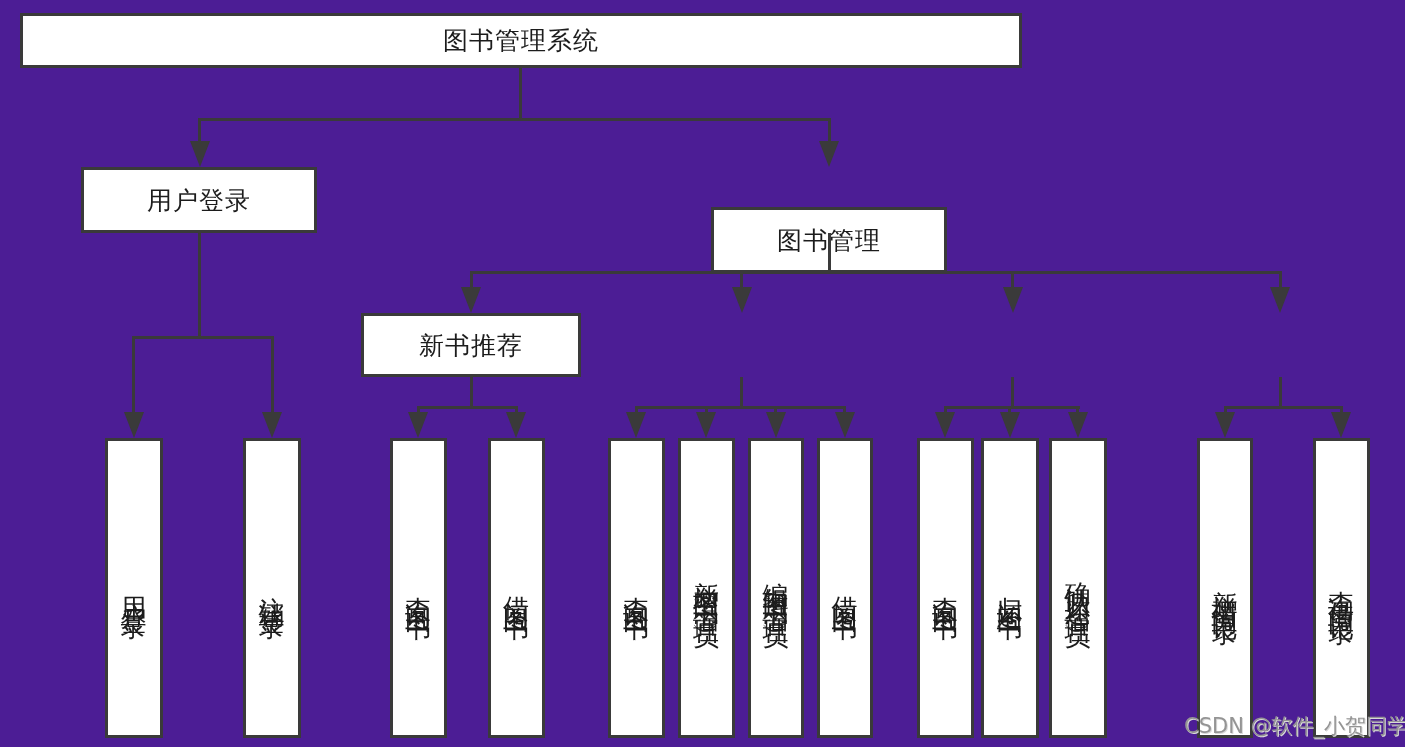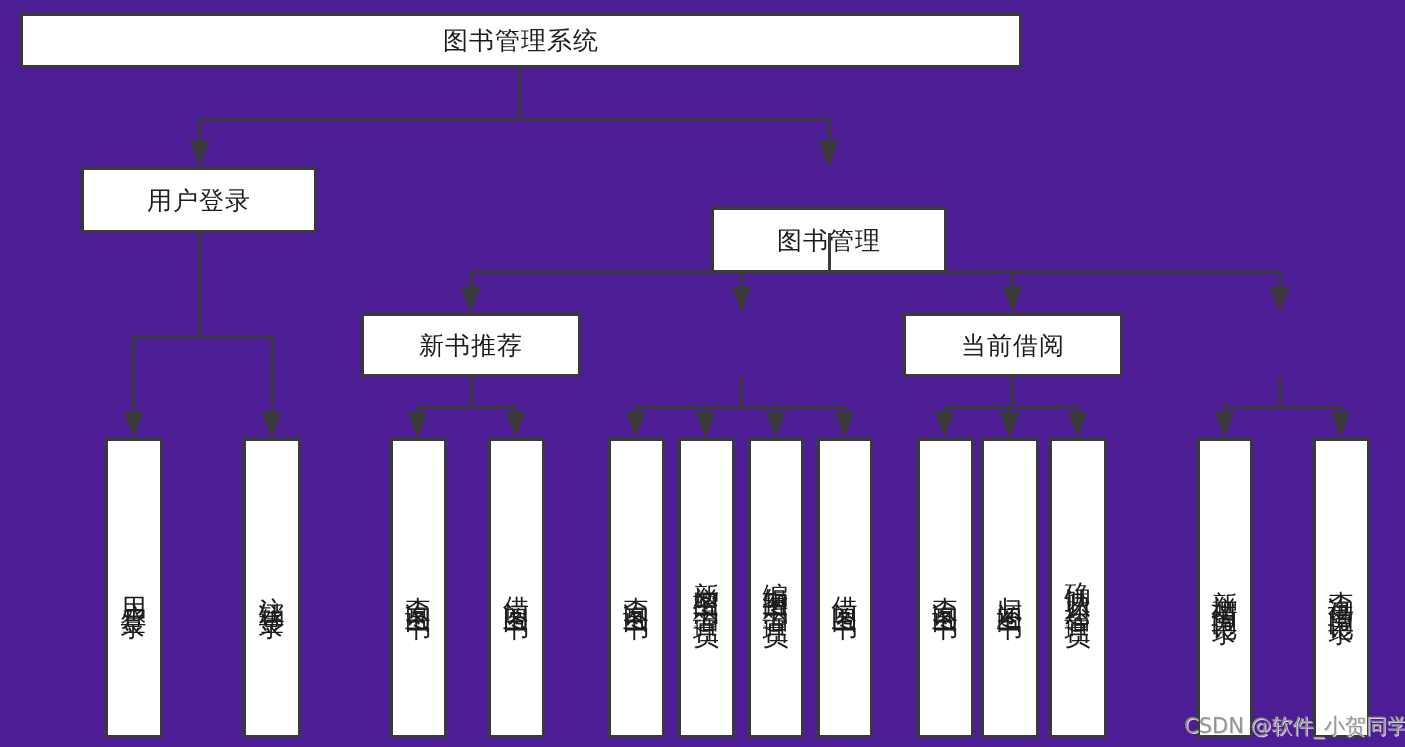--- a/index.html
+++ b/index.html
@@ -67,23 +67,20 @@
 
   <div class="box" style="left:81px; top:167px; width:236px; height:66px;">
     <span class="h-label">用户登录</span>
   </div>
   <div class="box" style="left:711px; top:167px; width:236px; height:66px;margin-top:40px;">
     <span class="h-label">图书管理</span>
   </div>
 
   <div class="box" style="left:361px; top:313px; width:220px; height:64px;text-align:center;">
     <span class="h-label">新书推荐</span>
-  </div>
-  <div class="box" style="left:903px; top:313px; width:220px; height:64px;">
-    <span class="h-label">当前借阅</span>
   </div>
 
   <div class="box" style="left:105px; top:438px; width:58px; height:300px;">
     <span class="v-label">用户登录</span>
   </div>
   <div class="box" style="left:243px; top:438px; width:58px; height:300px;">
     <span class="v-label">注销登录</span>
   </div>
 
   <div class="box" style="left:390px; top:438px; width:57px; height:300px;">

